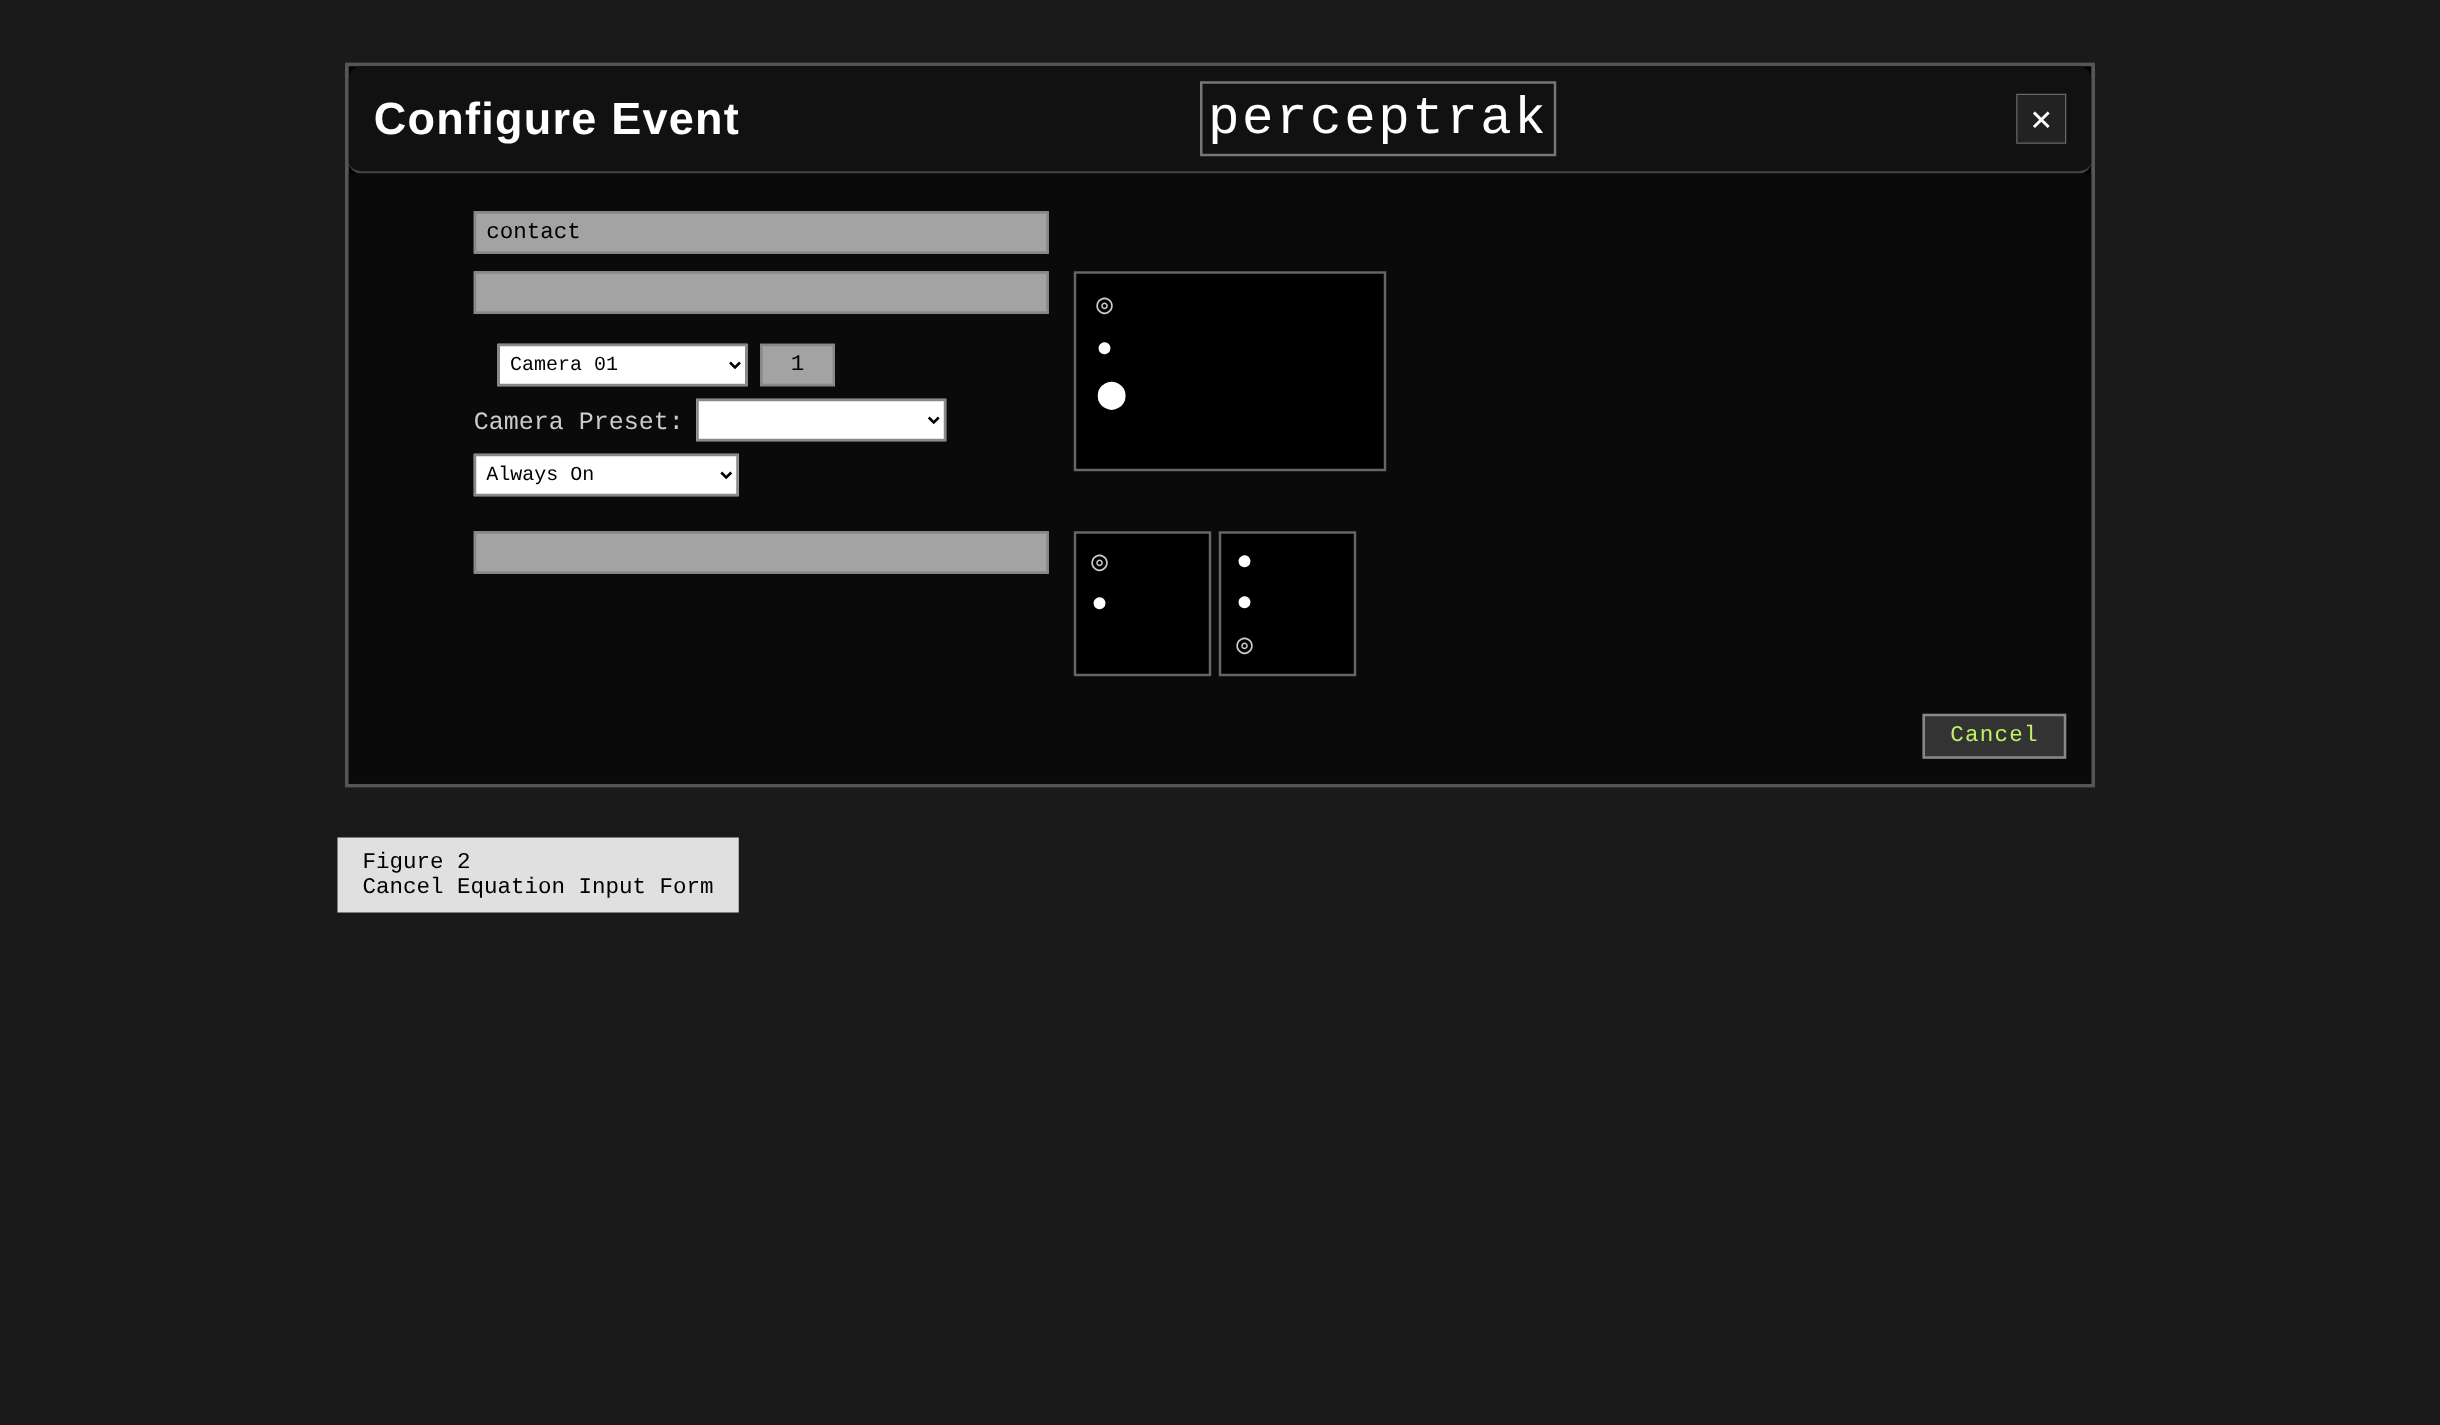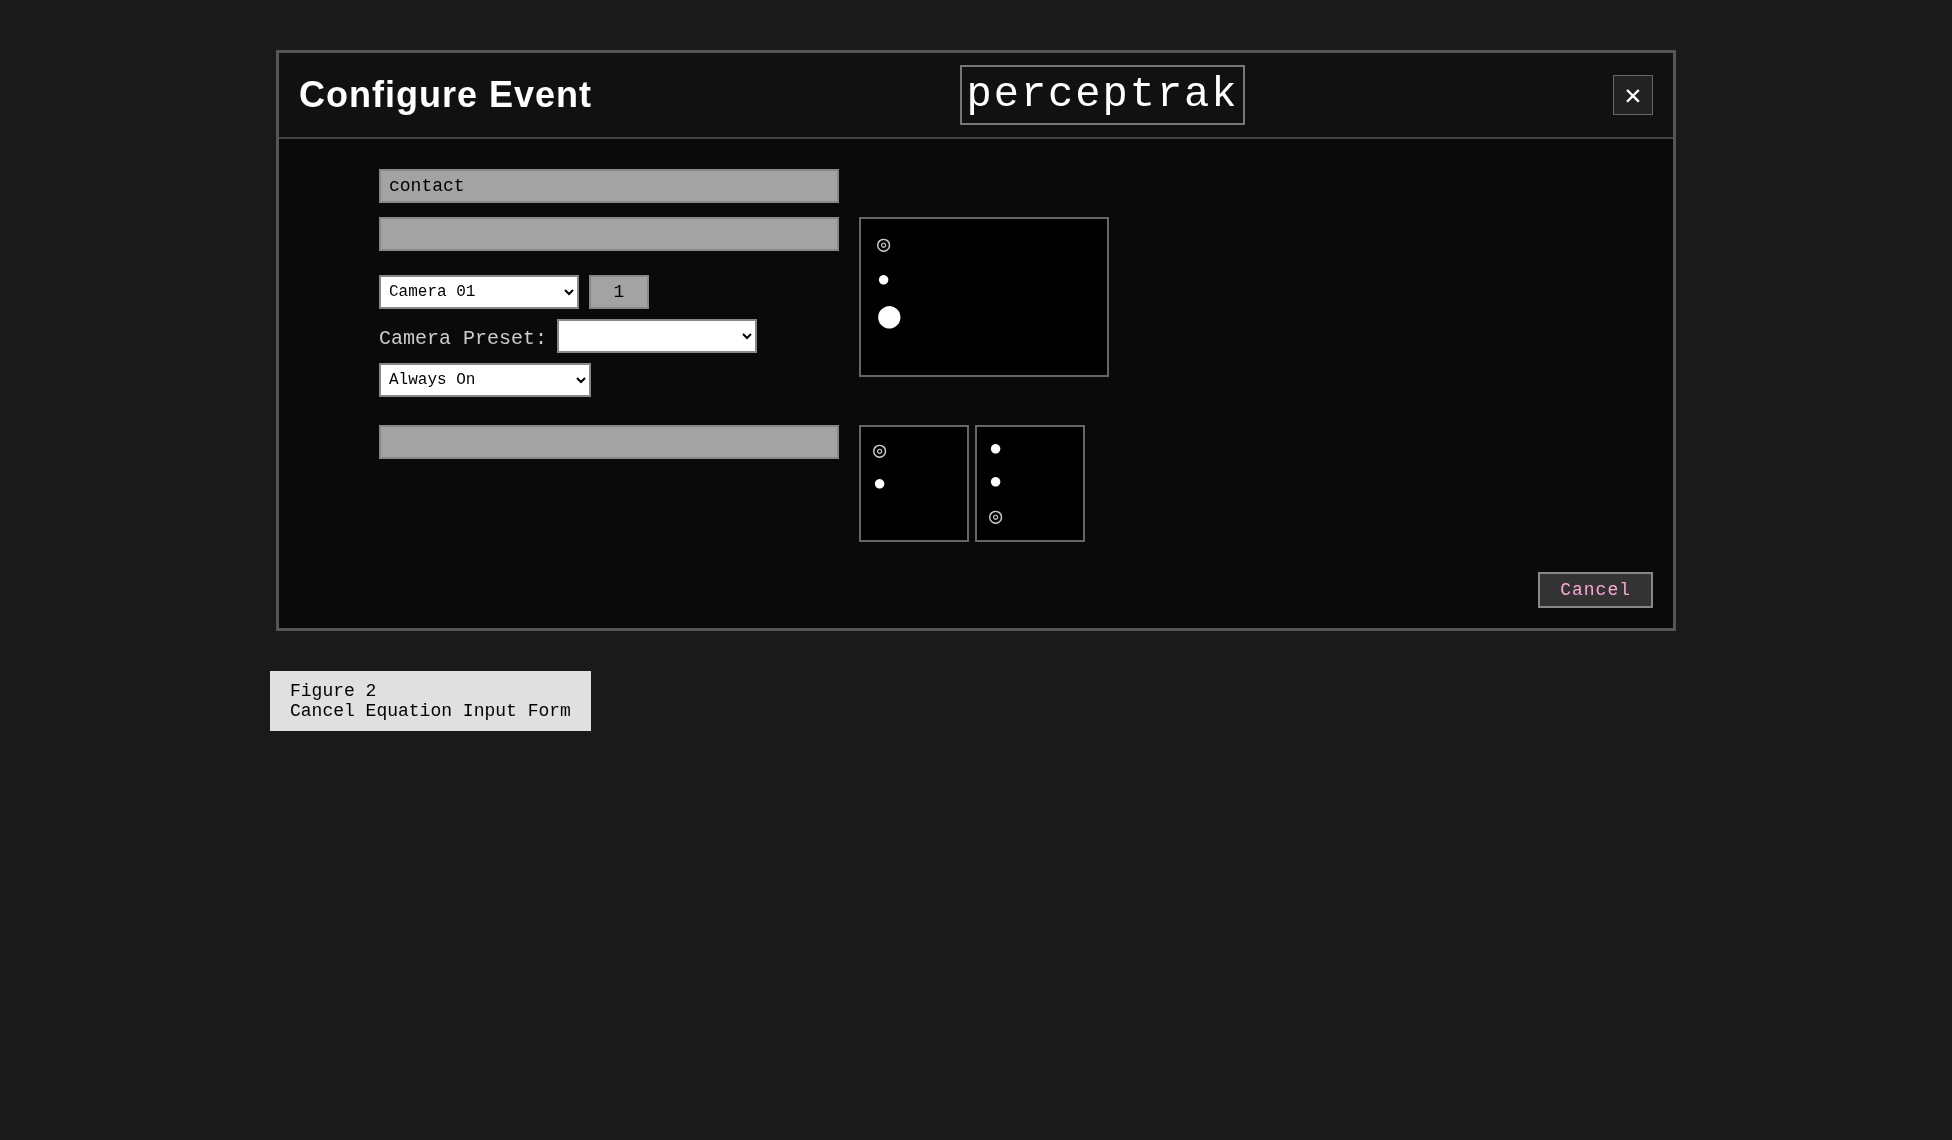--- a/index.html
+++ b/index.html
@@ -28,20 +28,21 @@
       margin-top: 20px;
     }
 
     .dialog-header {
       display: flex;
       align-items: center;
       justify-content: space-between;
       background: #111;
       border-bottom: 2px solid #444;
       padding: 12px 20px;
+      border-radius: 10px;
     }
 
     .dialog-title {
       color: #fff;
       font-size: 36px;
       font-weight: bold;
       font-family: Arial, sans-serif;
       letter-spacing: 1px;
     }
 
@@ -167,20 +168,21 @@
 
     .icon-dot-filled {
       font-size: 22px;
       color: #fff;
     }
 
     .camera-row {
       display: flex;
       align-items: center;
       gap: 10px;
+      margin-left: 19px;
     }
 
     .bottom-section {
       display: flex;
       align-items: flex-start;
       gap: 20px;
     }
 
     .bottom-inputs {
       display: flex;
@@ -208,21 +210,21 @@
 
     .dialog-footer {
       display: flex;
       justify-content: flex-end;
       padding: 10px 20px 20px 20px;
       background: #0a0a0a;
     }
 
     .cancel-btn {
       background: #333;
-      color: #f9a8d4;
+      color: #bef264;
       border: 2px solid #888;
       font-size: 18px;
       font-family: 'Courier New', Courier, monospace;
       padding: 6px 20px;
       cursor: pointer;
       letter-spacing: 1px;
     }
 
     .figure-caption {
       margin-top: 40px;

